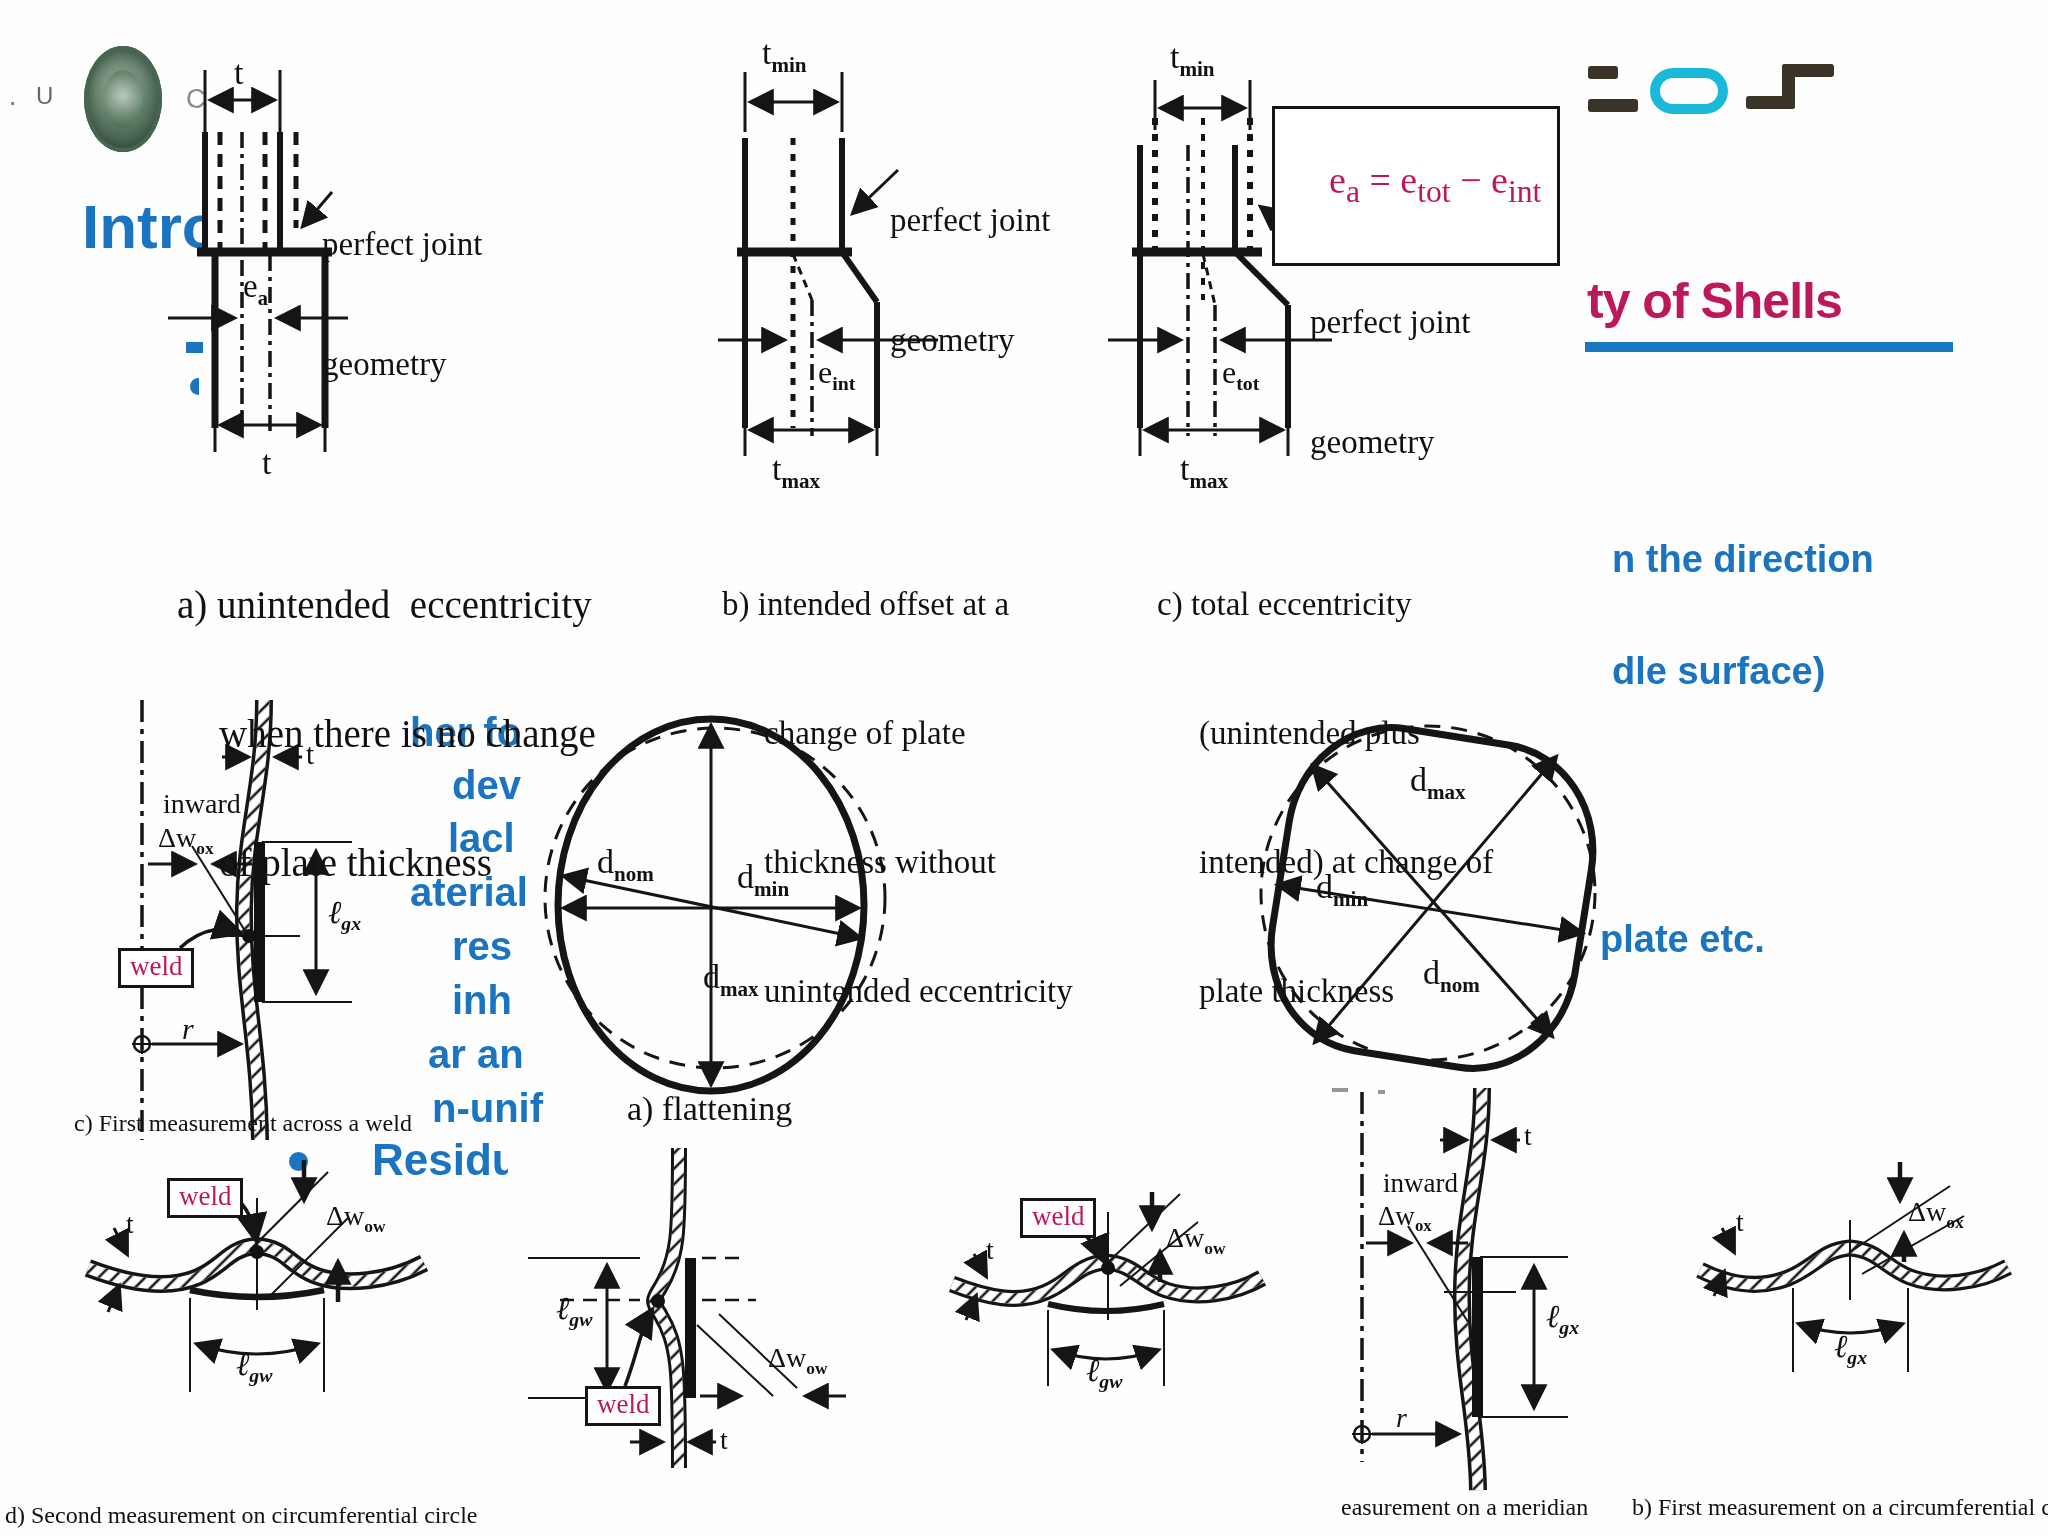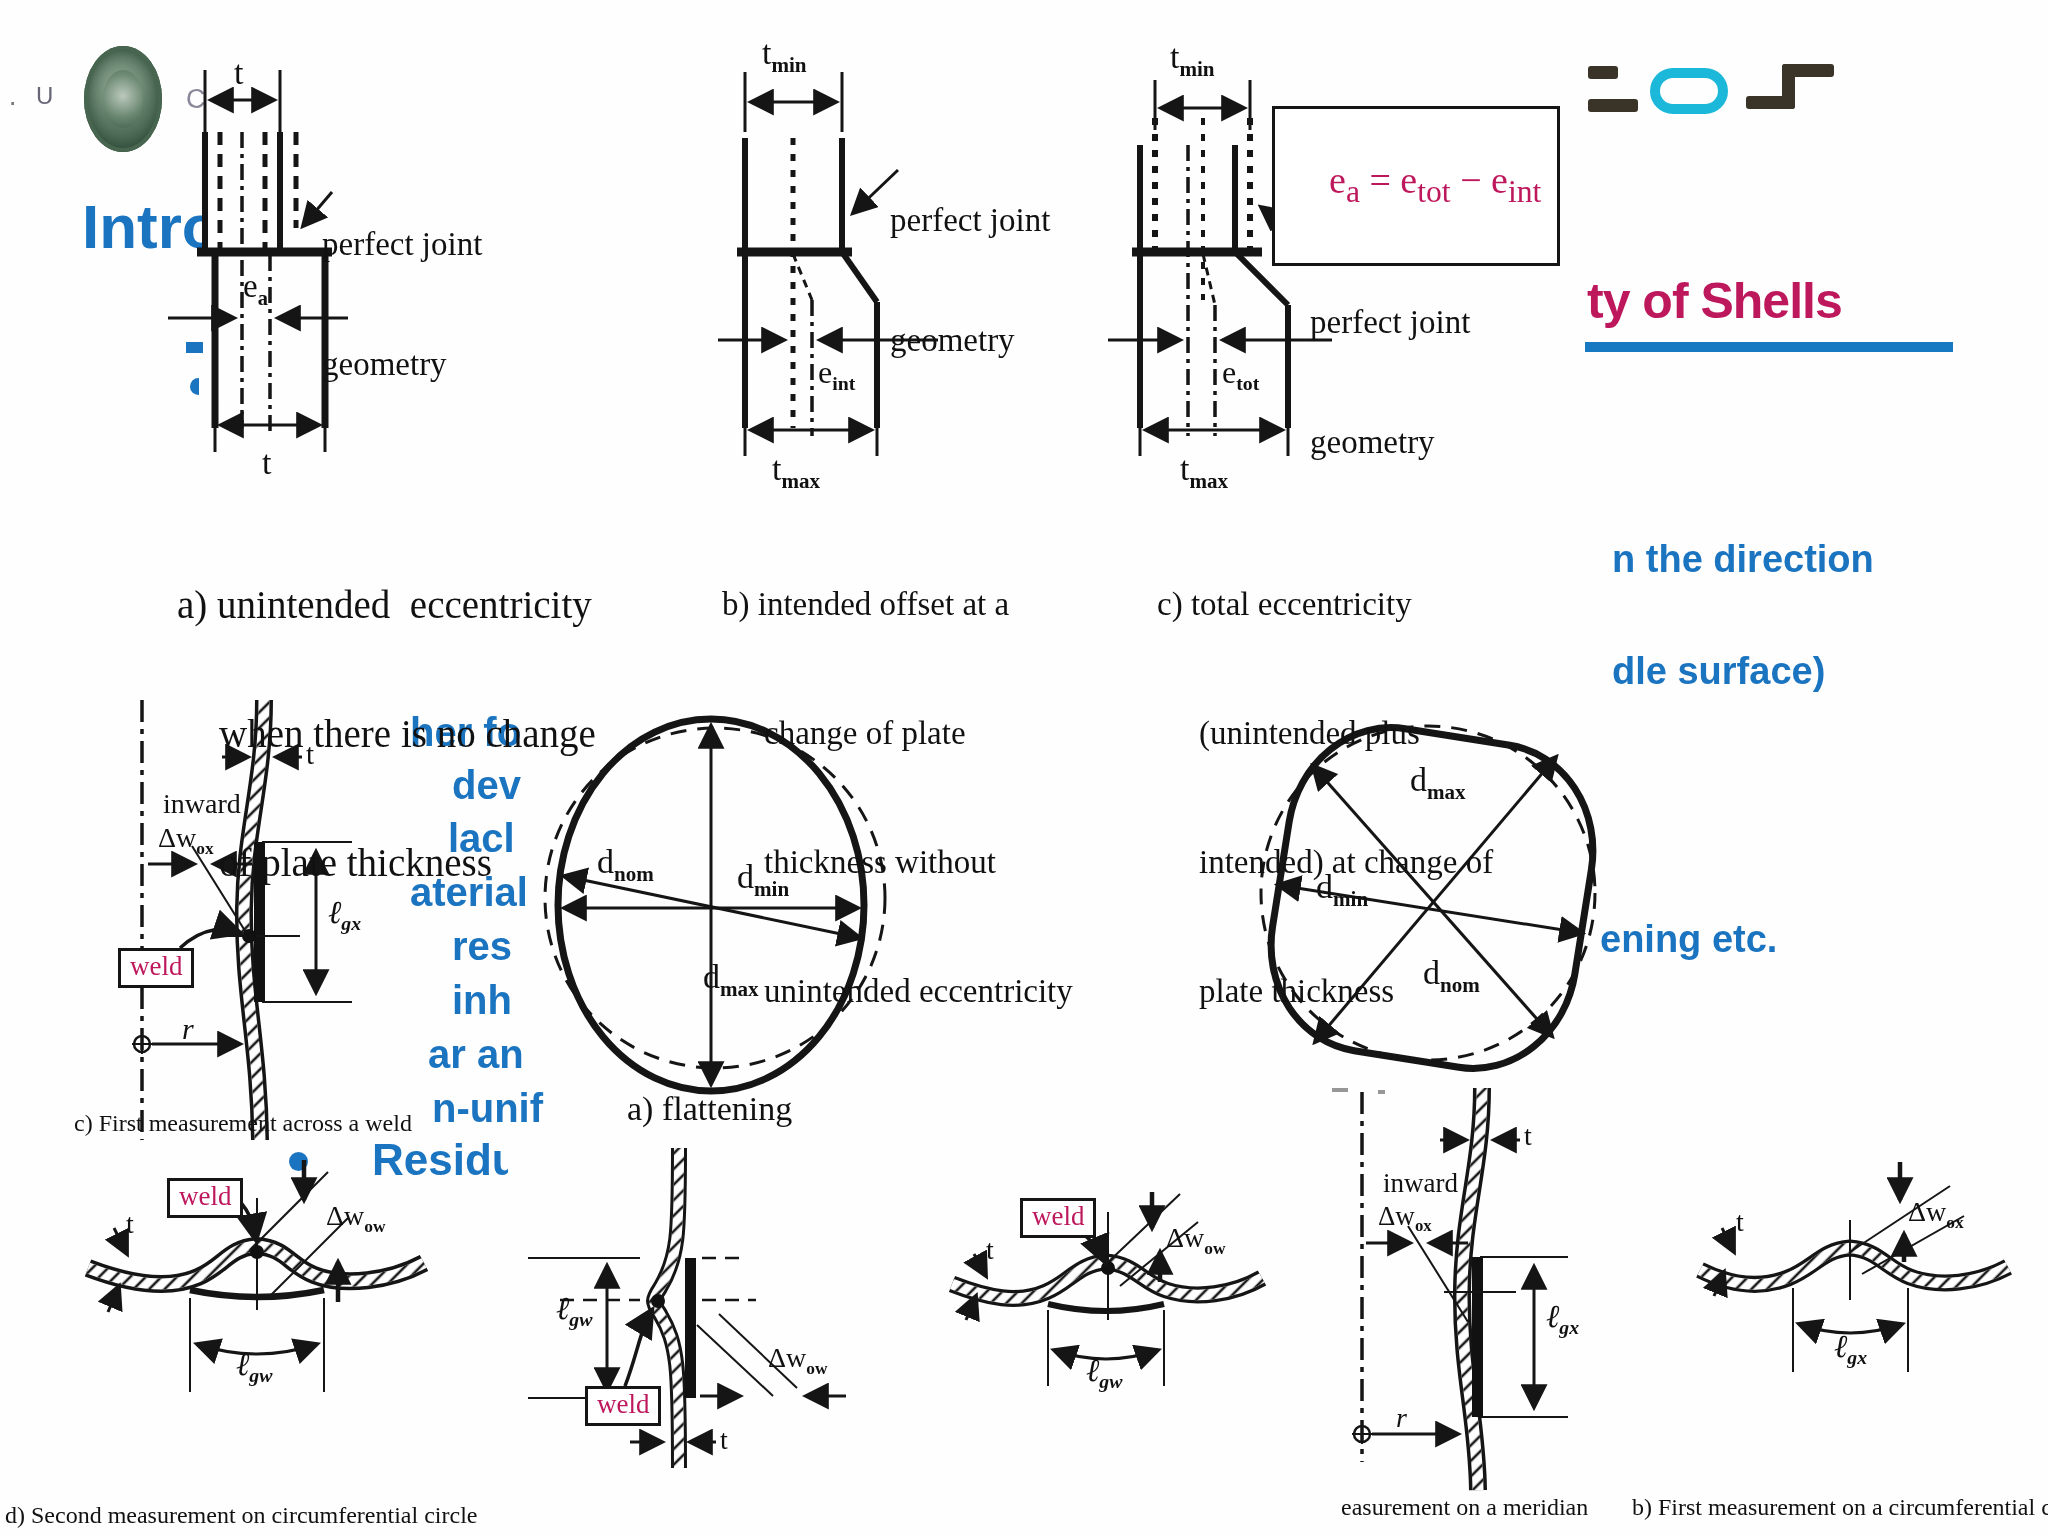--- a/index.html
+++ b/index.html
@@ -61,21 +61,21 @@
   <div class="frag" style="left:410px;top:872px;font-size:40px;">aterial</div>
   <div class="frag" style="left:452px;top:926px;font-size:40px;">res</div>
   <div class="frag" style="left:452px;top:980px;font-size:40px;">inh</div>
   <div class="frag" style="left:428px;top:1034px;font-size:40px;">ar an</div>
   <div class="frag" style="left:432px;top:1088px;font-size:40px;">n-unif</div>
   <div class="minimark" style="left:289px;top:1152px;width:19px;height:19px;border-radius:50%;"></div>
   <div class="frag" style="left:372px;top:1138px;font-size:44px;">Residu</div>
 
   <div class="frag" style="left:1612px;top:540px;font-size:38px;">n the direction</div>
   <div class="frag" style="left:1612px;top:652px;font-size:38px;">dle surface)</div>
-  <div class="frag" style="left:1600px;top:920px;font-size:38px;">ening etc.</div>
+  <div class="frag" style="left:1600px;top:920px;font-size:38px;">plate etc.</div>
 
   <div class="panel" style="left:205px;top:15px;width:330px;height:470px;"></div>
   <div class="panel" style="left:545px;top:700px;width:410px;height:440px;"></div>
   <div class="panel" style="left:508px;top:1142px;width:422px;height:330px;"></div>
 
   <svg class="art" width="2048" height="1536" viewBox="0 0 2048 1536">
     <defs>
       <marker id="ah" viewBox="0 0 9 9" refX="7.6" refY="4.5" markerWidth="9" markerHeight="9" orient="auto-start-reverse">
           <path d="M0,0 L9,4.5 L0,9 z" fill="#151515"></path>
         </marker>

